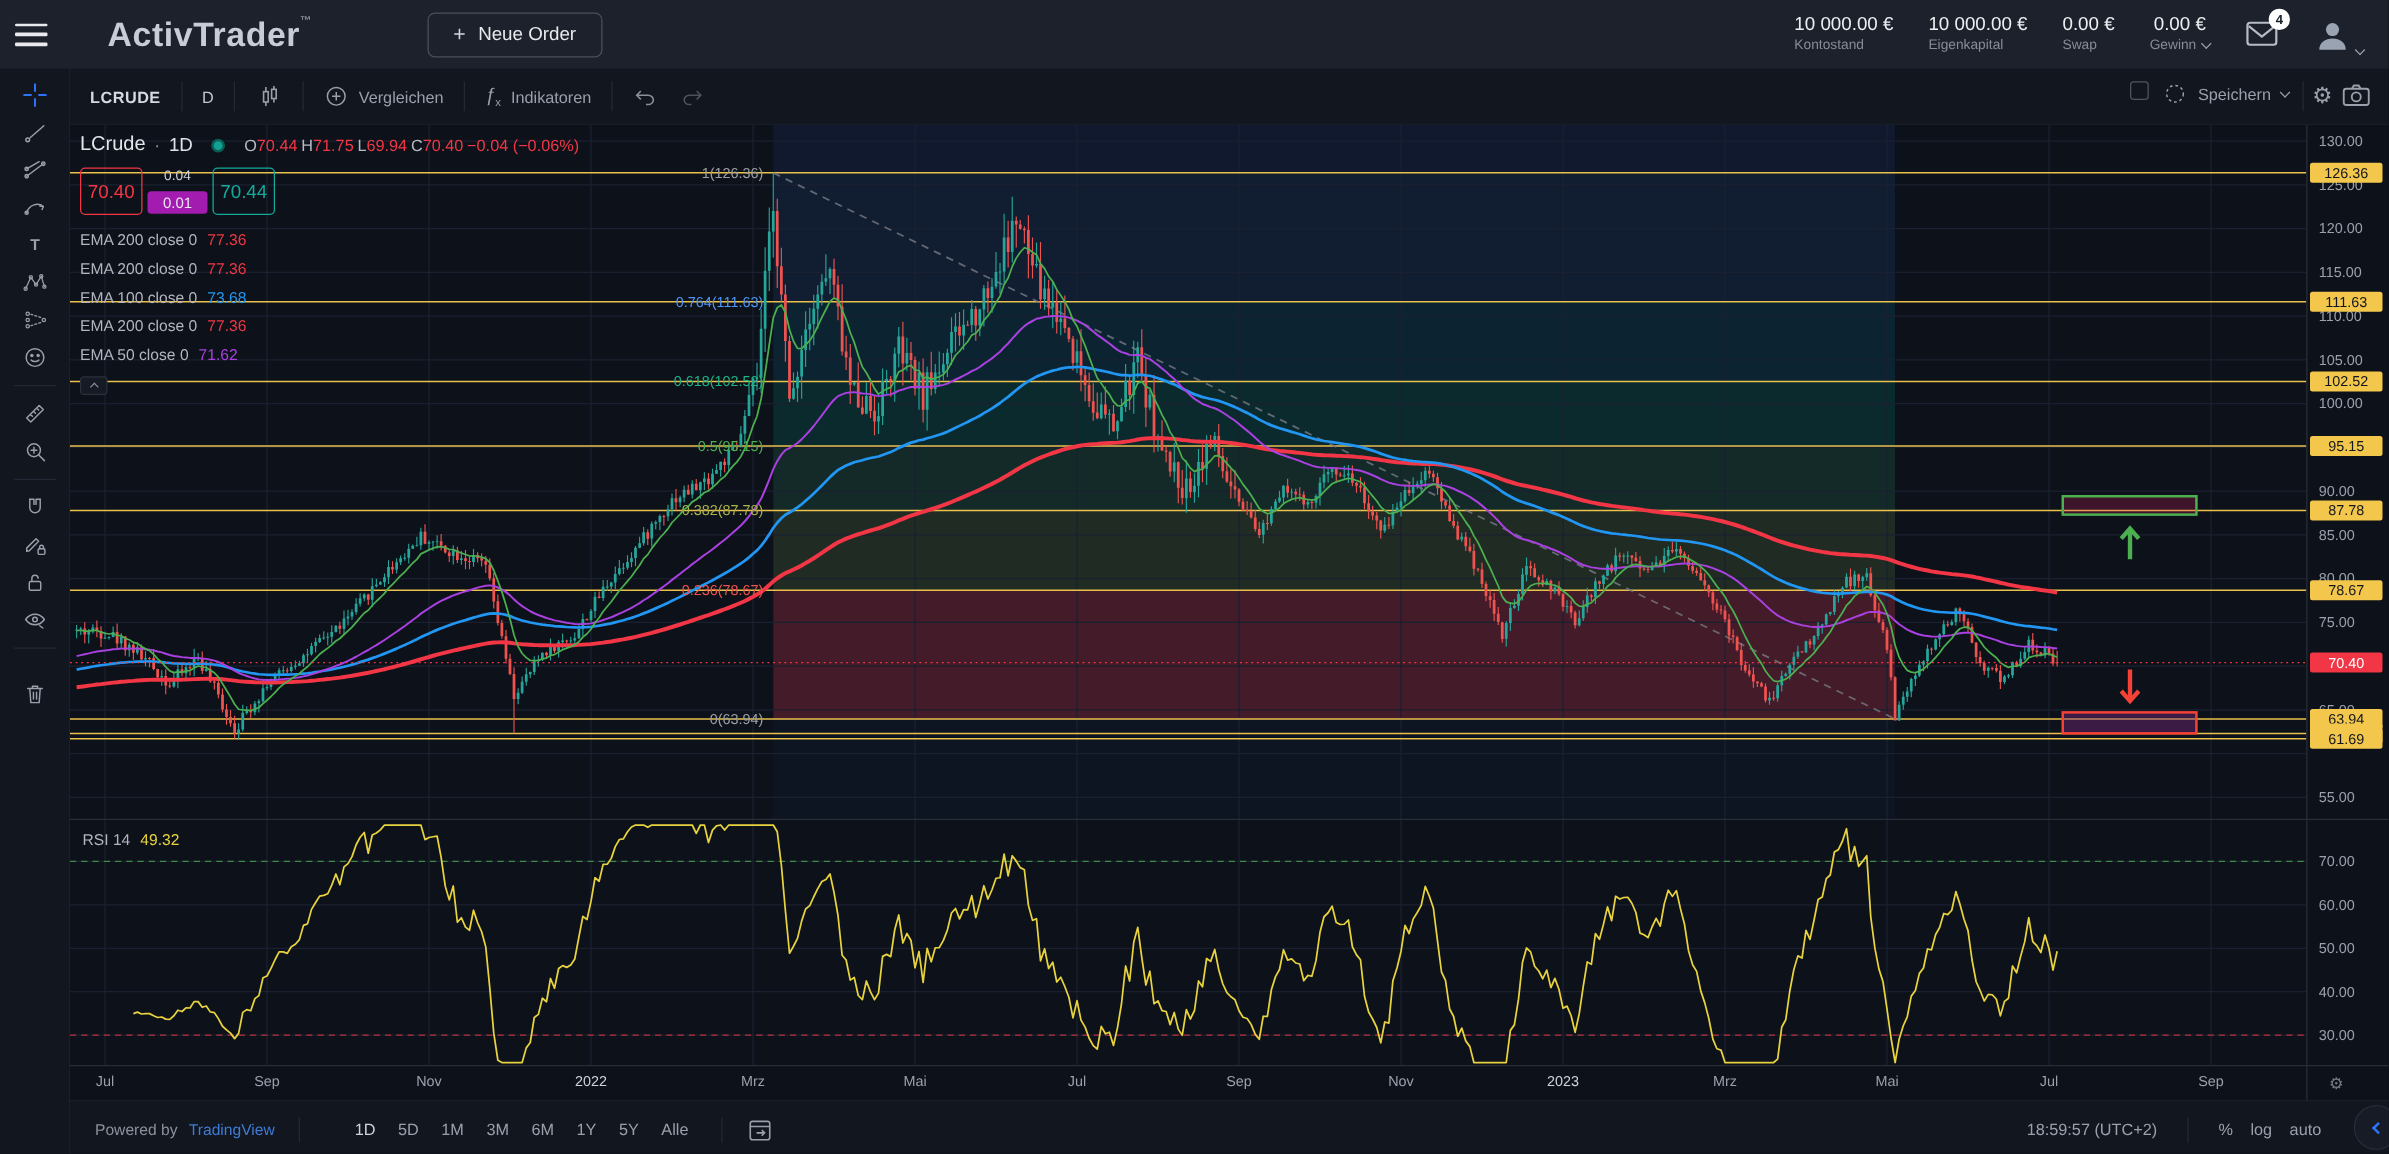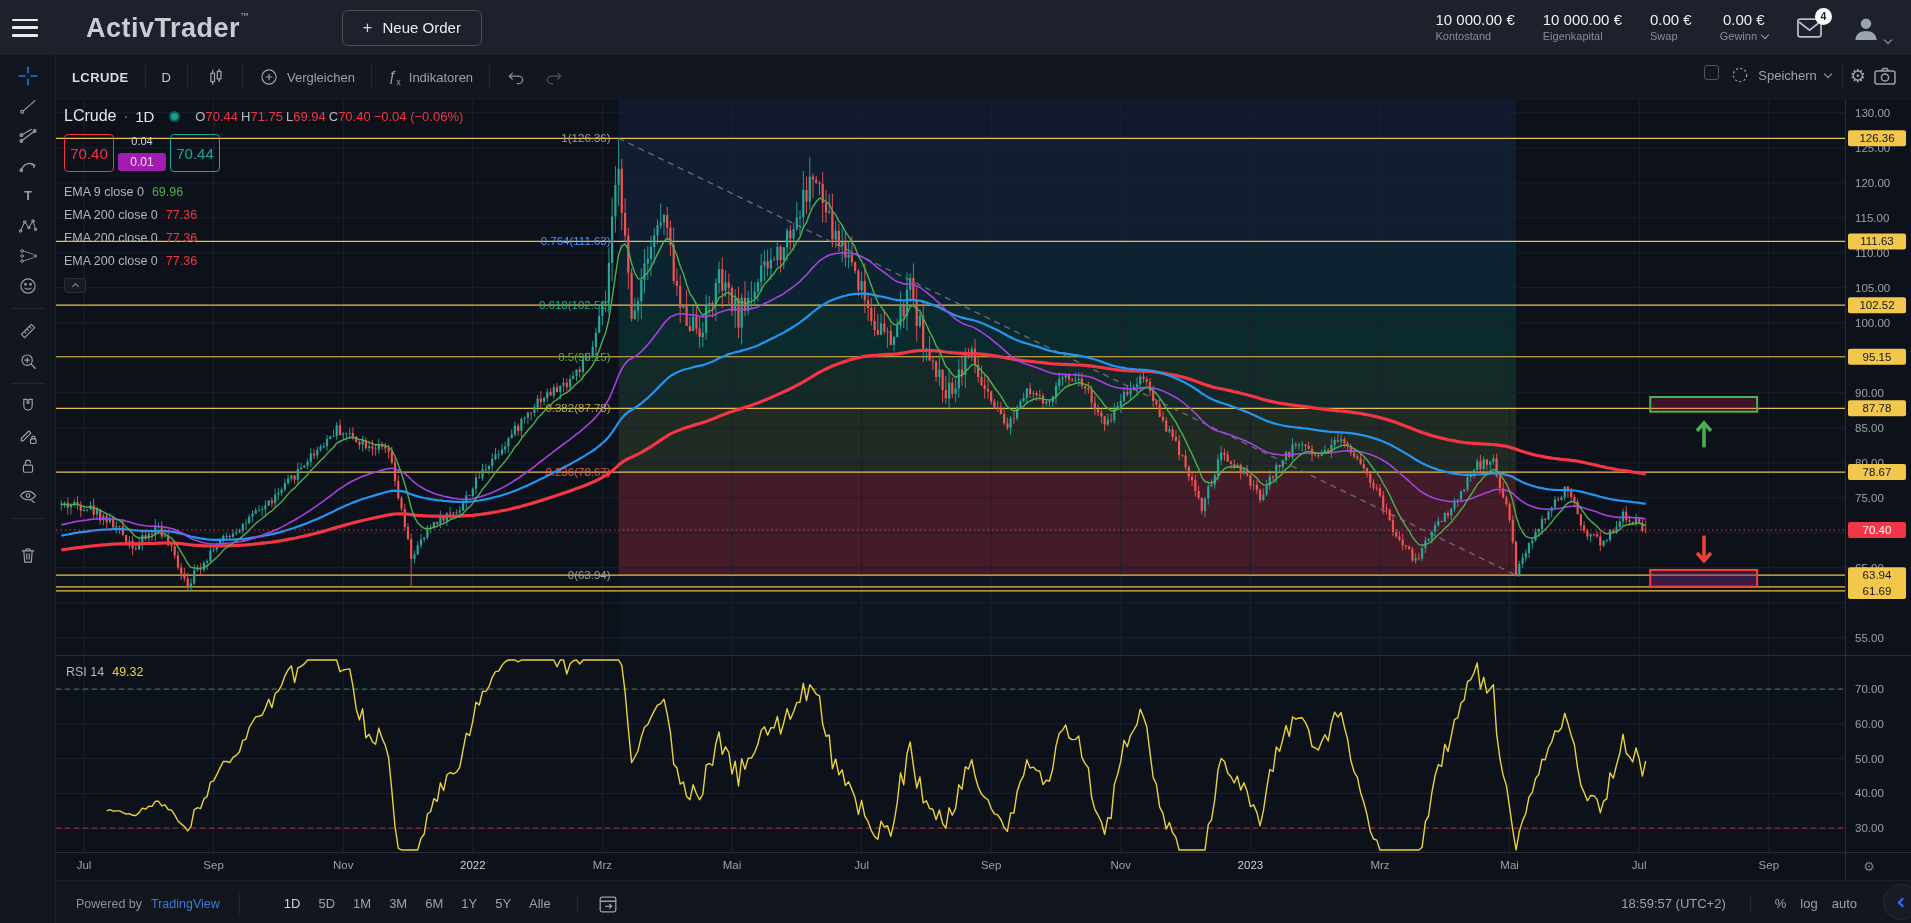--- a/index.html
+++ b/index.html
@@ -453,34 +453,38 @@
     </div>
     <div class="bs">
       <div class="sell">70.40</div>
       <div class="spread">
         <div class="t">0.04</div>
         <div class="pill">0.01</div>
       </div>
       <div class="buy">70.44</div>
     </div>
     <div class="ema-row">
-        <span>EMA 9 close 0</span>
-        <span style="color: rgb(76, 175, 80);">69.96</span>
+        <span>EMA 200 close 0</span>
+        <span style="color: rgb(242, 54, 69);">77.36</span>
       </div>
     <div class="ema-row">
         <span>EMA 200 close 0</span>
         <span style="color: rgb(242, 54, 69);">77.36</span>
       </div>
     <div class="ema-row">
-        <span>EMA 200 close 0</span>
-        <span style="color: rgb(242, 54, 69);">77.36</span>
+        <span>EMA 100 close 0</span>
+        <span style="color: rgb(33, 150, 243);">73.68</span>
       </div>
     <div class="ema-row">
         <span>EMA 200 close 0</span>
         <span style="color: rgb(242, 54, 69);">77.36</span>
+      </div>
+    <div class="ema-row">
+        <span>EMA 50 close 0</span>
+        <span style="color: rgb(169, 64, 224);">71.62</span>
       </div>
     <div class="collapse-btn">
         <span class="chevU"></span>
       </div>
   </div>
 
   <div class="rsi-legend">
     <span>RSI 14</span>
     <span class="val">49.32</span>
   </div>

